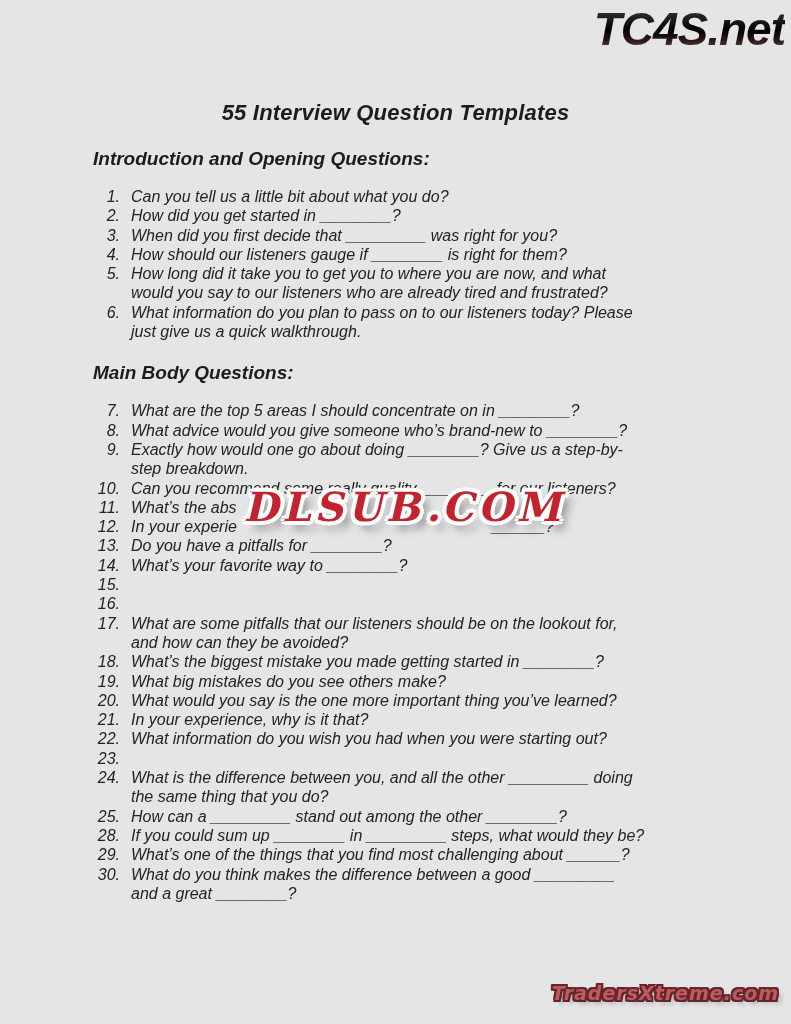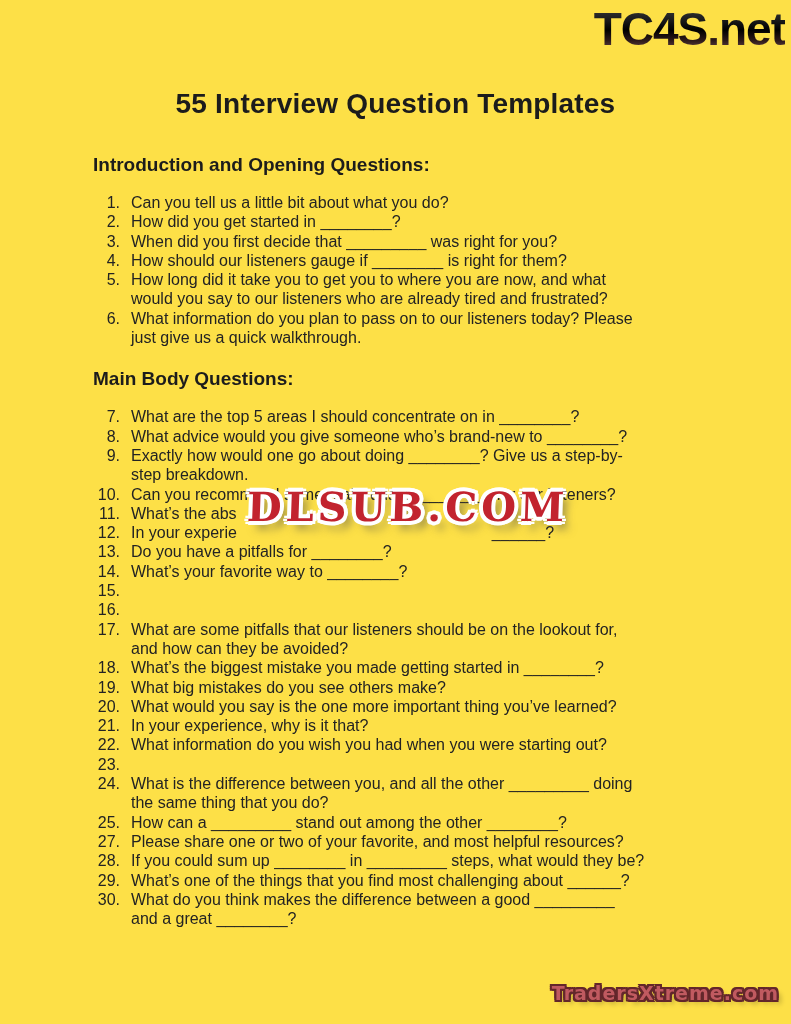--- a/index.html
+++ b/index.html
@@ -1,40 +1,41 @@
 <!DOCTYPE html>
 <html><head>
 <meta charset="utf-8">
 <style>
   html,body{margin:0;padding:0;}
   body{background:#ffffff;}
   .page{
     position:relative;
     width:791px;height:1024px;
-    background:#fde047;
+    background:#e5e5e5;
     overflow:hidden;
     font-family:"Liberation Sans",sans-serif;
     color:#232323;
+    font-style:italic;
   }
   
   .top-logo{
     position:absolute;top:0px;right:6px;
     font-size:46px;font-weight:bold;letter-spacing:-1px;
     line-height:58px;
     background:linear-gradient(180deg,#4a4a4a 0%,#1a1a1a 35%,#000000 52%,#2e1a1a 70%,#7c5656 92%,#9a7d7d 100%);
     -webkit-background-clip:text;background-clip:text;
     color:transparent;
   }
   h1.title{
-    margin:0;padding:92px 0 0 0;
-    font-size:28px;line-height:24px;font-weight:bold;
+    margin:9px;padding:92px 0 0 0;
+    font-size:22px;line-height:24px;font-weight:bold;
     text-align:center;letter-spacing:0.2px;color:#1c1c1c;
   }
   h2.section{
-    margin:38px 0 0 93px;
+    margin:23px 0 0 93px;
     font-size:19px;line-height:22px;font-weight:bold;color:#1c1c1c;
   }
   h2.section.second{margin-top:21px;}
   ol.qlist{
     list-style:none;
     margin:17px 50px 0 80px;padding:0;
     font-size:16px;
   }
   ol.qlist li{
     display:flex;align-items:flex-start;
@@ -193,24 +194,20 @@
       <li>
         <span class="num">24.</span>
         <span class="qtext">What is the difference between you, and all the other _________ doing
 the same thing that you do?</span>
       </li>
       <li>
         <span class="num">25.</span>
         <span class="qtext">How can a _________ stand out among the other ________?</span>
       </li>
       <li>
-        <span class="num">27.</span>
-        <span class="qtext">Please share one or two of your favorite, and most helpful resources?</span>
-      </li>
-      <li>
         <span class="num">28.</span>
         <span class="qtext">If you could sum up ________ in _________ steps, what would they be?</span>
       </li>
       <li>
         <span class="num">29.</span>
         <span class="qtext">What’s one of the things that you find most challenging about ______?</span>
       </li>
       <li>
         <span class="num">30.</span>
         <span class="qtext">What do you think makes the difference between a good _________

